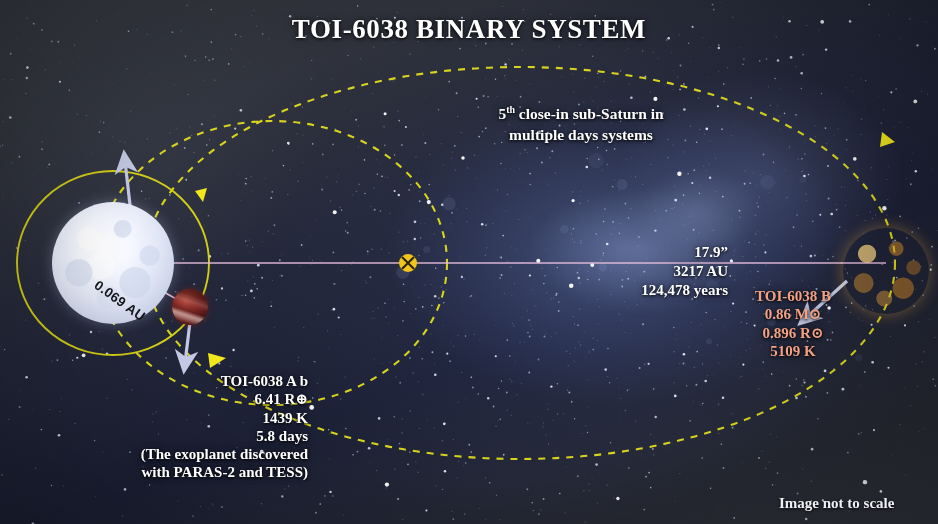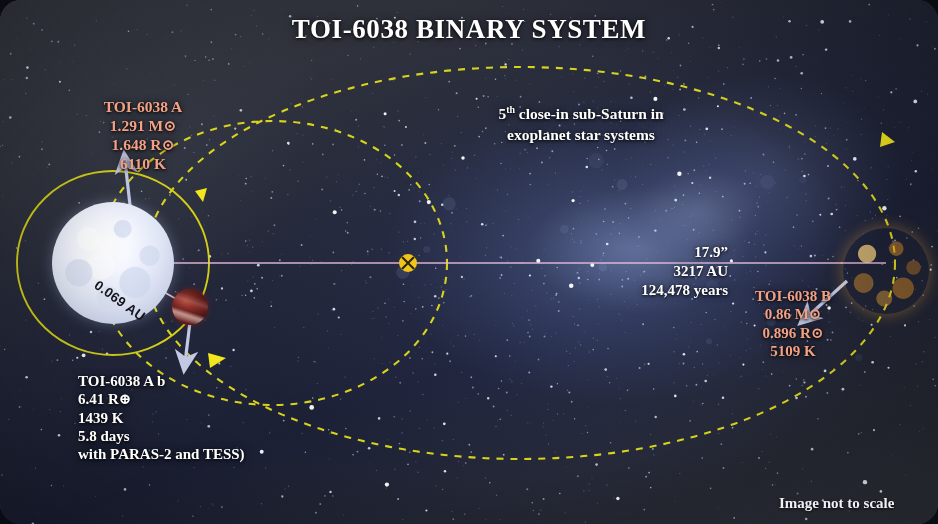--- a/index.html
+++ b/index.html
@@ -8,21 +8,20 @@
     padding: 0;
     background: #0a0c14;
   }
   #stage {
     position: relative;
     width: 938px;
     height: 524px;
     overflow: hidden;
     font-family: "Liberation Serif", "DejaVu Serif", serif;
     background: #2e313a;
-    border-radius: 21px;
   }
 
   
   .bg-base {
     position: absolute;
     inset: 0;
     background:
       radial-gradient(ellipse 300px 200px at 620px 250px, rgba(120,145,215,0.34), rgba(90,110,180,0.12) 55%, rgba(0,0,0,0) 78%),
       radial-gradient(ellipse 200px 150px at 760px 180px, rgba(140,160,225,0.22), rgba(0,0,0,0) 72%),
       radial-gradient(ellipse 420px 300px at 560px 300px, rgba(70,85,140,0.22), rgba(0,0,0,0) 75%),
@@ -144,21 +143,21 @@
   }
   #label-star-b {
     left: 738px; top: 287px;
     font-size: 15px;
     text-align: center;
     width: 110px;
   }
   #label-planet {
     left: 78px; top: 372px;
     font-size: 15px;
-    text-align: left;
+    text-align: right;
     width: 230px;
   }
   #label-headline {
     left: 456px; top: 104px;
     width: 250px;
     font-size: 15.5px;
     text-align: center;
     line-height: 1.35;
   }
   #label-separation {
@@ -1655,42 +1654,37 @@
   <div class="body" id="planet">
     <div class="bands"></div>
   </div>
 
   <div class="vignette"></div>
 
   <div class="page-title">TOI-6038 BINARY SYSTEM</div>
 
   <div class="lbl white" id="label-headline">
     <div><span>5</span><sup>th</sup><span> close-in sub-Saturn in</span></div>
-    <div>exoplanet star systems</div>
+    <div>multiple days systems</div>
   </div>
 
-  <div class="lbl salmon" id="label-star-a">
-    <div>TOI-6038 A</div>
-    <div>1.291 M⊙</div>
-    <div>1.648 R⊙</div>
-    <div>6110 K</div>
-  </div>
 
   <div class="lbl salmon" id="label-star-b">
     <div>TOI-6038 B</div>
     <div>0.86 M⊙</div>
     <div>0.896 R⊙</div>
     <div>5109 K</div>
   </div>
 
   <div class="lbl white" id="label-planet">
     <div>TOI-6038 A b</div>
     <div>6.41 R⊕</div>
     <div>1439 K</div>
     <div>5.8 days</div>
+    <div>(The exoplanet discovered</div>
     <div>with PARAS-2 and TESS)</div>
   </div>
 
   <div class="lbl white" id="label-separation">
     <div>17.9”</div>
     <div>3217 AU</div>
     <div>124,478 years</div>
   </div>
 
   <div id="label-au">0.069 AU</div>

